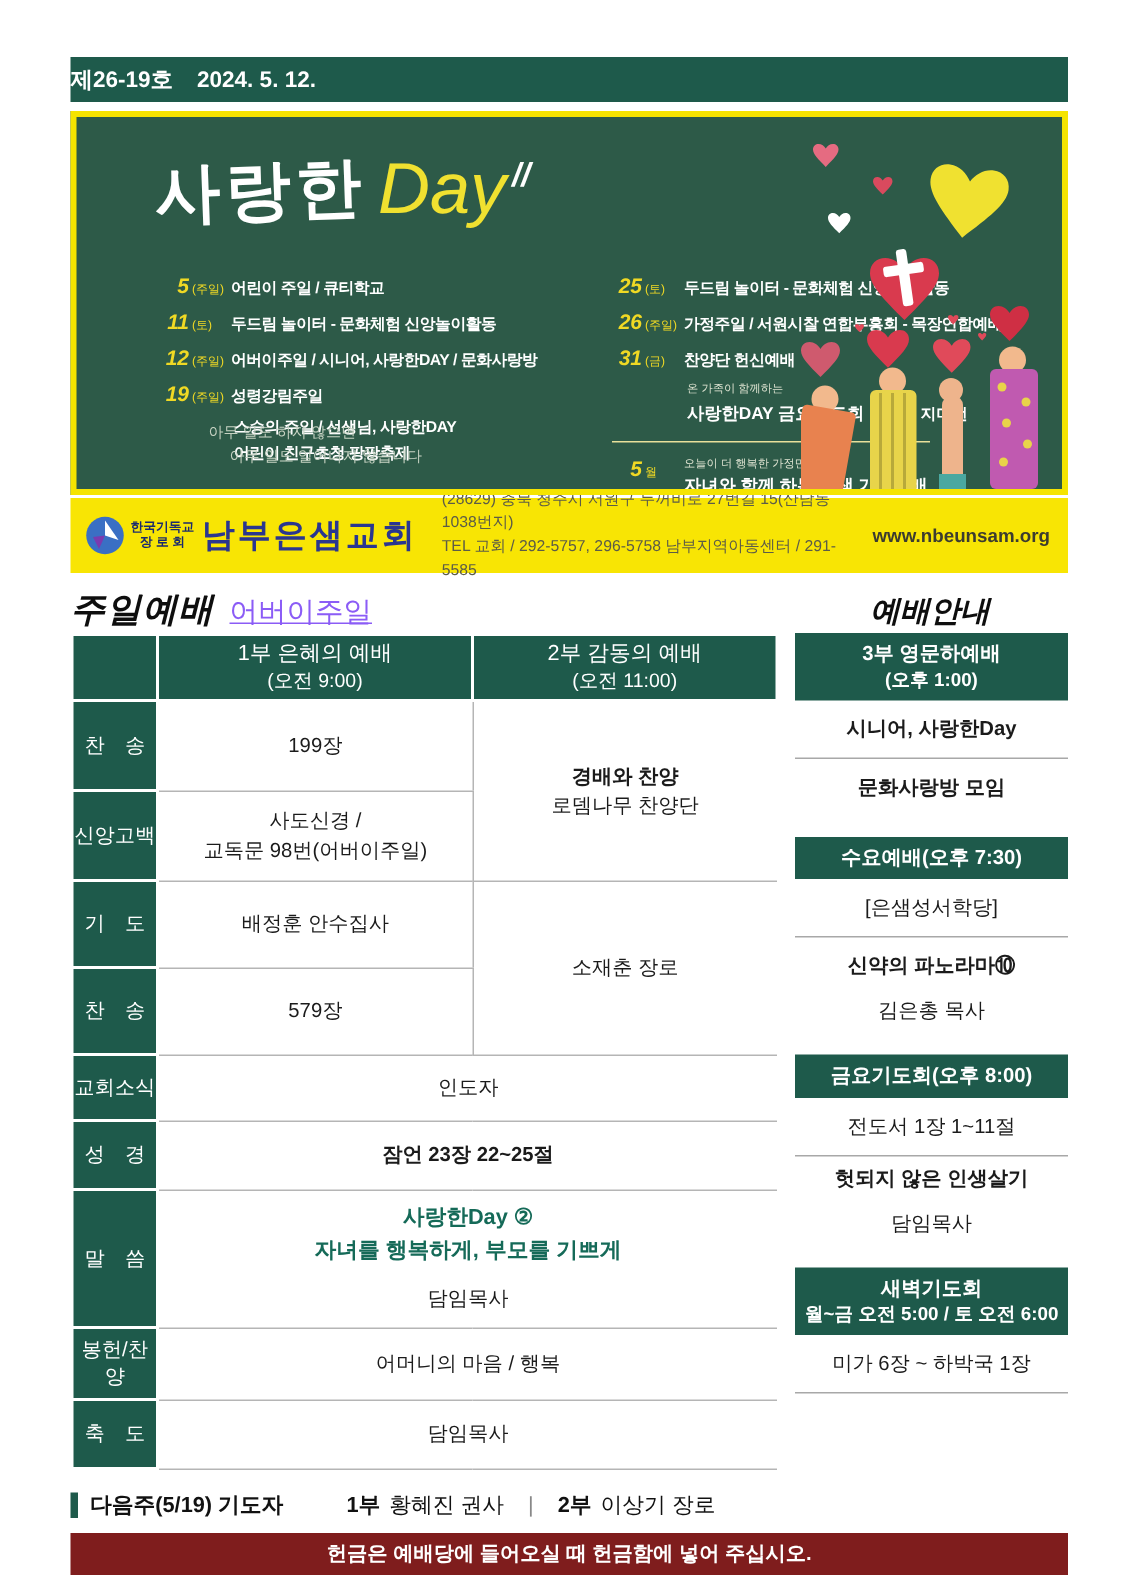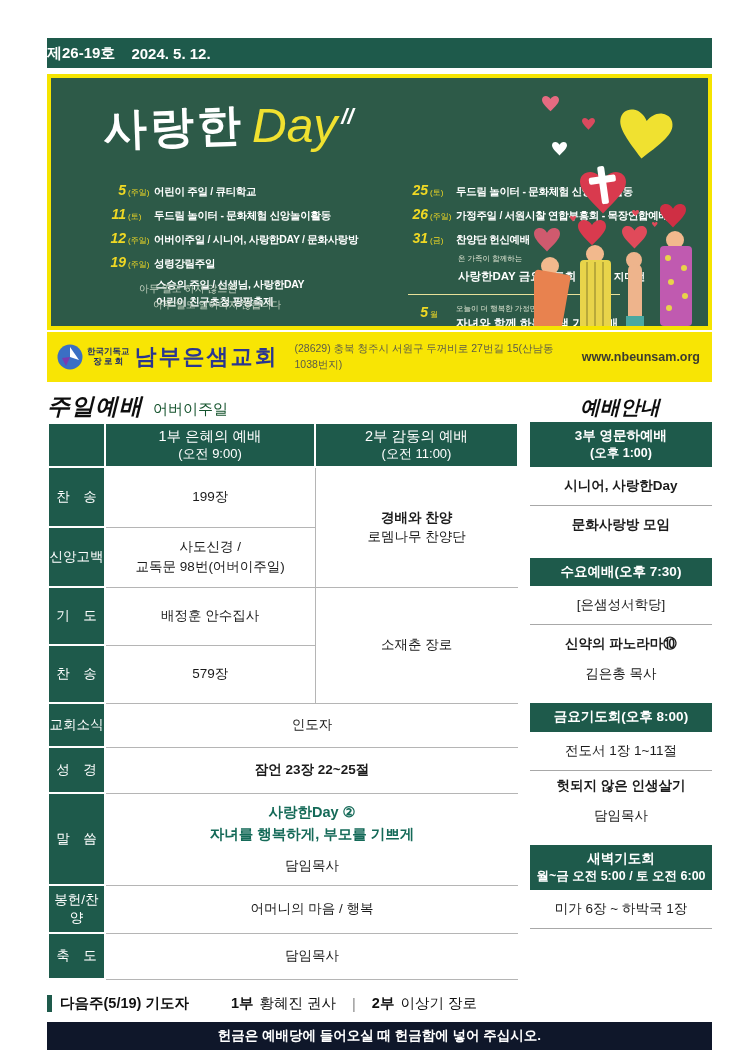--- a/index.html
+++ b/index.html
@@ -47,21 +47,21 @@
   .logo-badge { flex:none; width:26px; height:26px; }
   .denom { flex:none; font-size:8.5px; font-weight:bold; color:#1a2a6e; line-height:1.15; margin:0 5px 0 4px; text-align:center; }
   .church-name { flex:none; font-size:22px; font-weight:900; color:#2a3690; letter-spacing:2px; margin-right:16px; }
   .addr { flex:1; font-size:10.5px; color:#5c5c48; line-height:1.5; }
   .website { flex:none; font-size:12.5px; font-weight:bold; color:#3c3c30; margin-left:10px; }
 
   
   .section-titles { display:flex; align-items:baseline; margin-top:9px; height:28px; }
   .callig { font-family:"DejaVu Serif", serif; font-weight:900; font-style:italic; color:#0e0e0e; }
   .left-title .callig { font-size:23px; letter-spacing:1px; }
-  .left-title .subtitle { font-size:15px; color:#14532d; margin-left:10px; font-family:"Liberation Sans",sans-serif; font-style:normal; font-weight:normal; }
+  .left-title .subtitle { font-size:19px; color:#8b5cf6; margin-left:10px; font-family:"Liberation Sans",sans-serif; font-style:normal; font-weight:normal;text-decoration:underline; }
   .right-title { margin-left:auto; width:184px; text-align:center; font-size:20px; }
 
   
   .main-cols { display:flex; gap:11px; margin-top:3px; }
 
   table.worship { border-collapse:collapse; width:470px; table-layout:fixed; }
   table.worship col.c0 { width:57px; } table.worship col.c1 { width:210px; } table.worship col.c2 { width:203px; }
   td.hdr, td.lbl { background:#1e5a4b; color:#fff; font-weight:normal; text-align:center; border:2px solid #fff; }
   td.hdr { font-size:14.5px; line-height:1.3; }
   td.hdr .time { font-size:13px; }
@@ -84,21 +84,21 @@
   .g-gap { height:14px; }
 
   
   .nextweek { display:flex; align-items:center; margin-top:14px; font-size:14.5px; color:#111; }
   .nw-bar { width:5px; height:17px; background:#1e5a4b; margin-right:8px; flex:none; }
   .nw-label { font-weight:bold; }
   .nw-part { font-weight:bold; margin-left:42px; }
   .nw-name { margin-left:6px; }
   .nw-sep { color:#888; margin-left:16px; }
   .nw-part2 { font-weight:bold; margin-left:16px; }
-  .notice-bar { margin-top:9px; background:#0f172a; color:#fff; font-weight:bold; font-size:13.5px;
+  .notice-bar { margin-top:9px; background:#7f1d1d; color:#fff; font-weight:bold; font-size:13.5px;
     text-align:center; padding:5px 0; }
 </style>
 </head>
 <body>
 
 <div class="page">
   <div class="content">
 
     <div class="topbar">
       <span>제26-19호</span>
@@ -227,20 +227,21 @@
         <path d="M13 3 L22 16 L13 13 Z" fill="#ffffff"></path>
         <path d="M13 13 L9 22 L5 14 Z" fill="#7a3ab0"></path>
       </svg>
       <div class="denom">
         <div>한국기독교</div>
         <div>장 로 회</div>
       </div>
       <div class="church-name">남부은샘교회</div>
       <div class="addr">
         <div>(28629) 충북 청주시 서원구 두꺼비로 27번길 15(산남동 1038번지)</div>
+        <div>TEL 교회 / 292-5757, 296-5758  남부지역아동센터 / 291-5585</div>
       </div>
       <div class="website">www.nbeunsam.org</div>
     </div>
 
     <div class="section-titles">
       <div class="left-title">
         <span class="callig">주일예배</span><span class="subtitle">어버이주일</span>
       </div>
       <div class="right-title callig">예배안내</div>
     </div>

